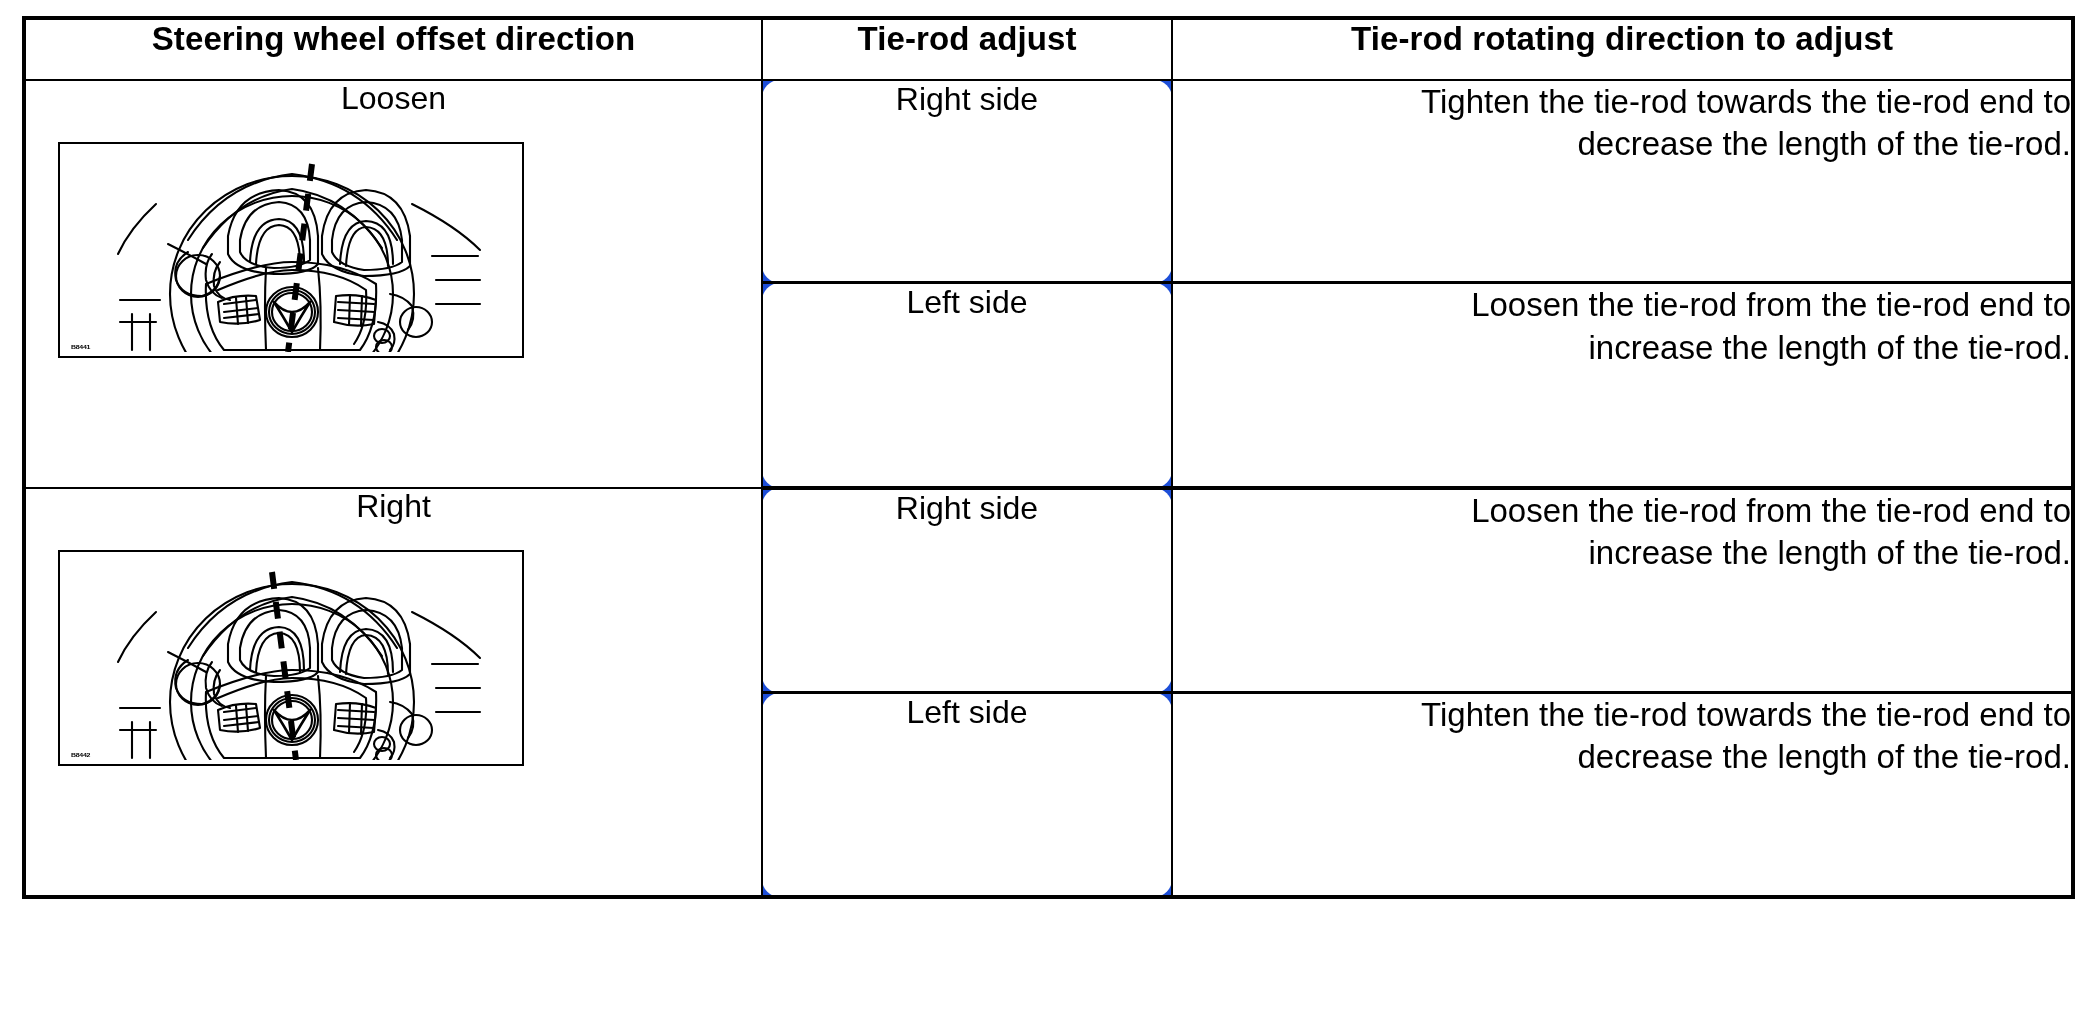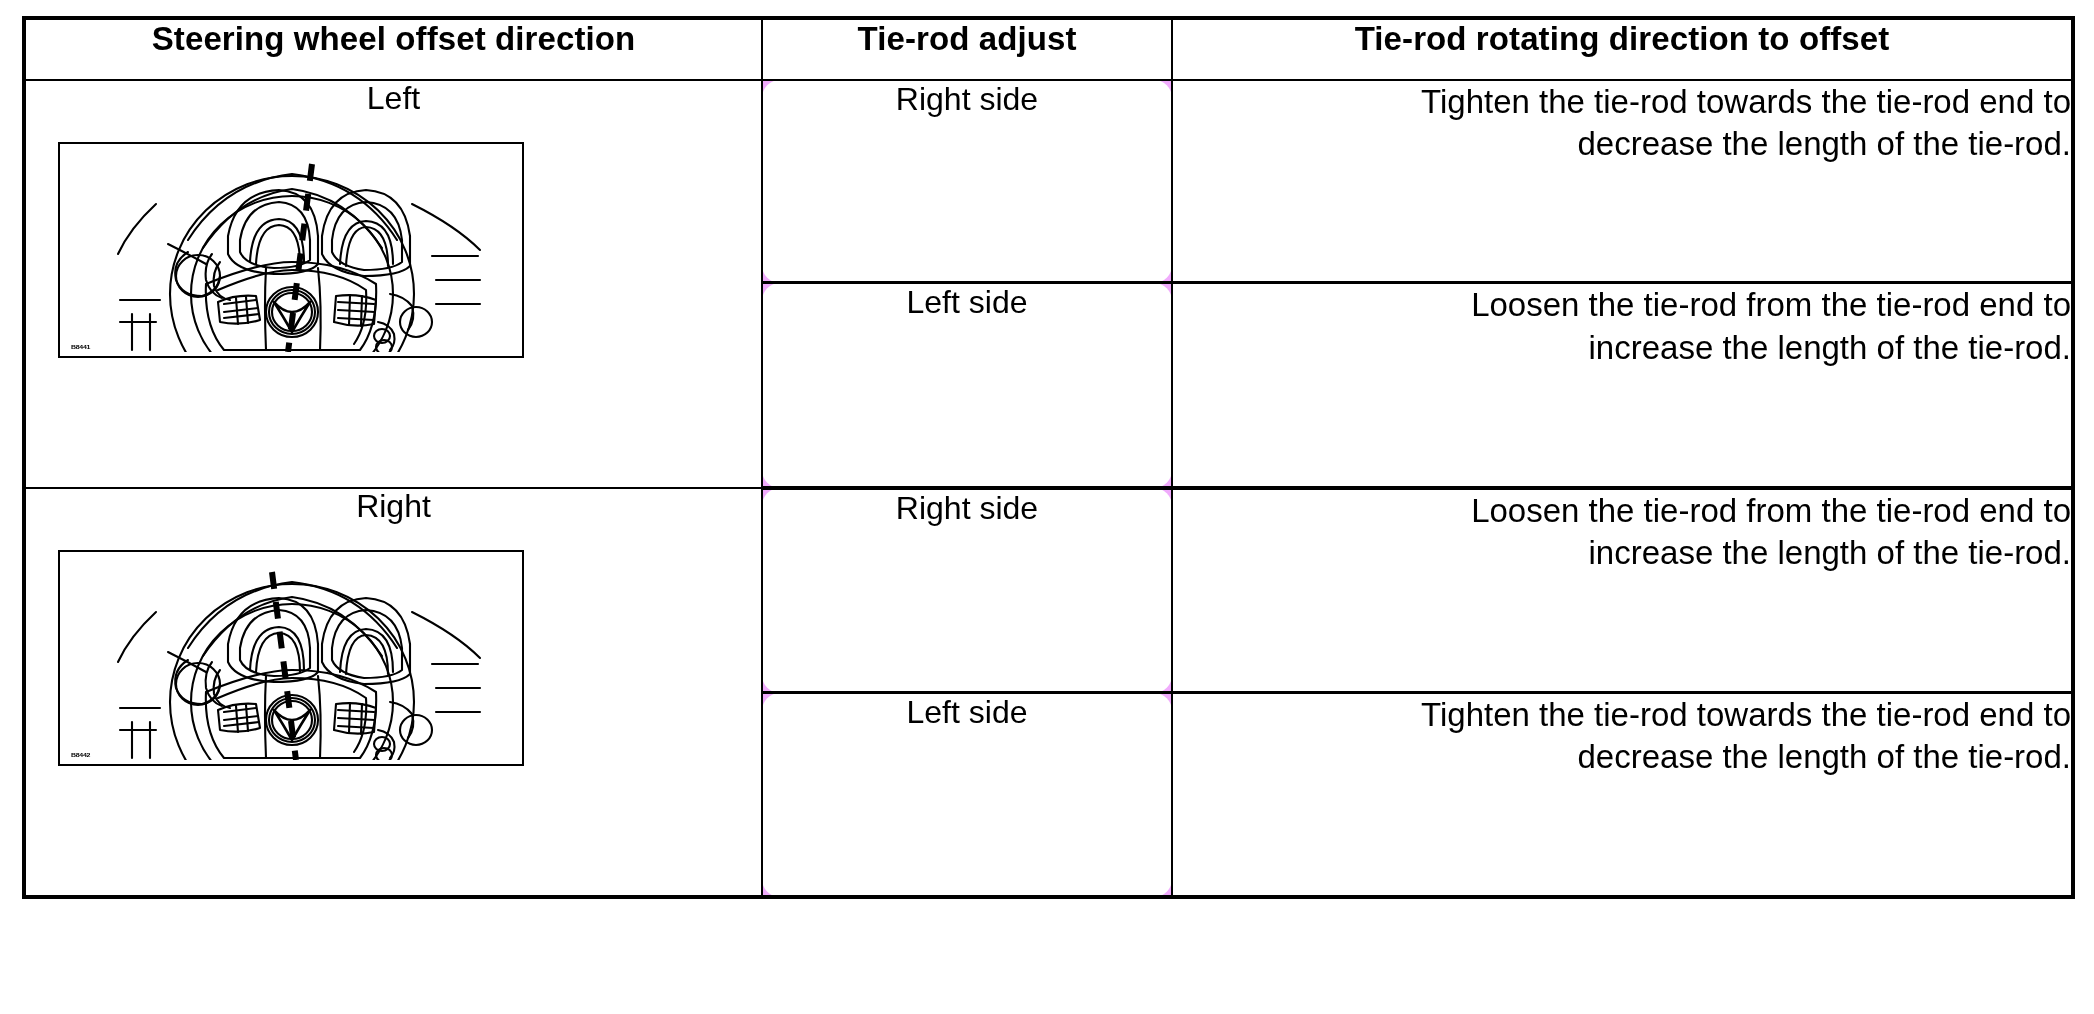--- a/index.html
+++ b/index.html
@@ -24,21 +24,21 @@
     height: 1014px;
   }
 
   table.spec {
     position: absolute;
     left: 22px;
     top: 16px;
     width: 2049px;
     border-collapse: collapse;
     table-layout: fixed;
-    background: #f0abfc;
+    background: #1d4ed8;
   }
 
   table.spec td, table.spec th {
     border: 2px solid #000;
     padding: 0;
     vertical-align: top;
     background: #fff;
   }
 
   
@@ -129,28 +129,28 @@
   <table class="spec">
     <colgroup>
       <col class="c1">
         <col class="c2">
         <col class="c3">
     </colgroup>
     <thead>
       <tr>
         <th class="hdr">Steering wheel offset direction</th>
         <th class="hdr">Tie-rod adjust</th>
-        <th class="hdr">Tie-rod rotating direction to offset</th>
+        <th class="hdr">Tie-rod rotating direction to adjust</th>
       </tr>
     </thead>
     <tbody>
 
       <tr>
         <td class="dircell" rowspan="2">
-          <div class="dirlabel">Left</div>
+          <div class="dirlabel">Loosen</div>
 
           <div class="figbox">
             <svg width="458" height="208" viewBox="0 0 458 208" xmlns="http://www.w3.org/2000/svg">
               <g fill="none" stroke="#000" stroke-width="2.1" stroke-linecap="round" stroke-linejoin="round">
 
                 <ellipse cx="232" cy="150" rx="122" ry="118"></ellipse>
                 <ellipse cx="232" cy="150" rx="101" ry="98"></ellipse>
 
                 <path d="M128 96 Q165 38 232 30 Q300 38 337 96"></path>
                 <path d="M143 104 Q178 52 232 45 Q287 52 322 104"></path>

